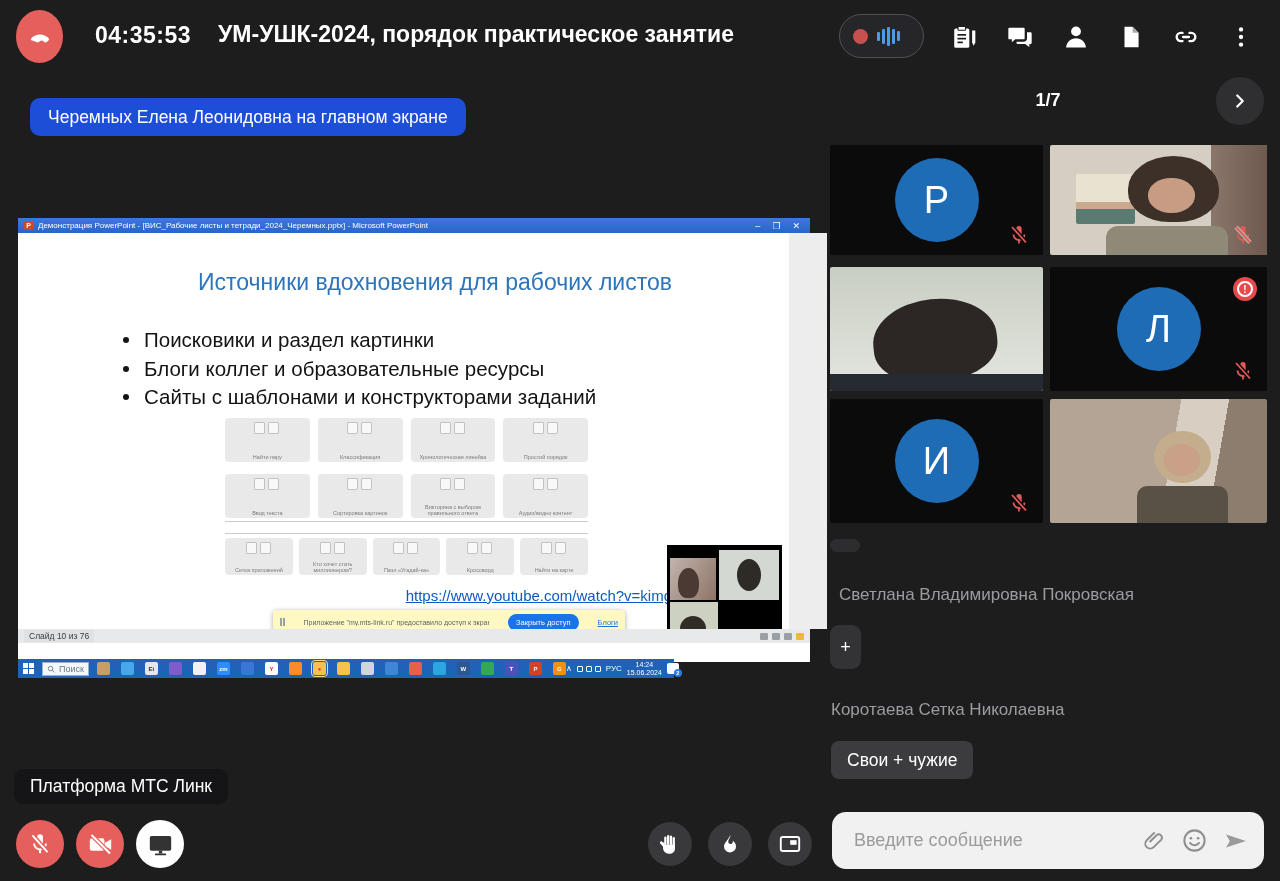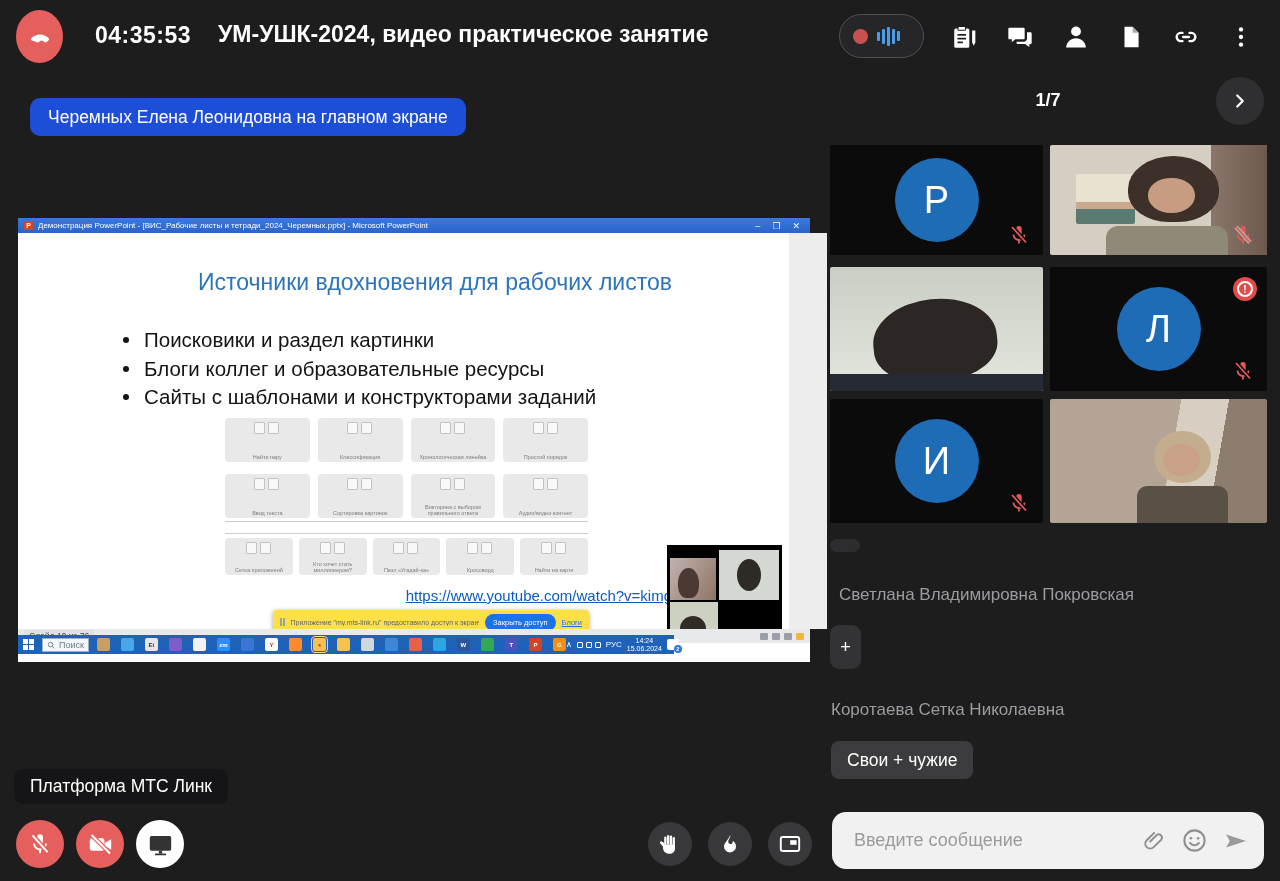--- a/index.html
+++ b/index.html
@@ -36,41 +36,41 @@
   .tpl-row1{left:190px;top:185px;width:363px;height:44px;}
   .tpl-row2{left:190px;top:241px;width:363px;height:44px;}
   .tpl-row3{left:190px;top:305px;width:363px;height:37px;gap:6px;}
   .tpl-card{flex:1;background:#e9e9e9;border-radius:4px;position:relative;overflow:hidden;}
   .tpl-sketch{position:absolute;left:50%;top:4px;transform:translateX(-50%);width:26px;height:14px;}
   .tpl-sketch i{position:absolute;width:11px;height:12px;background:#f8f8f8;border:1px solid #c2c2c2;border-radius:1px;}
   .tpl-sketch i:last-child{left:14px;}
   .tpl-caption{position:absolute;bottom:2px;left:0;width:100%;text-align:center;font-size:5.5px;line-height:6px;color:#7c7c7c;padding:0 2px;}
   .sep{height:1px;background:#cccccc;left:190px;width:363px;}
   .yt-link{left:0;top:354px;width:637px;text-align:right;font-size:15px;color:#0B5BC4;text-decoration:underline;white-space:nowrap;}
-  .share-bar{left:238px;top:377px;width:316px;height:24px;background:#fde047;border-radius:4px;box-shadow:0 1px 5px rgba(0,0,0,.35);display:flex;align-items:center;padding:0 7px;gap:6px;white-space:nowrap;}
+  .share-bar{left:238px;top:377px;width:352px;height:24px;background:#fef9c3;border-radius:4px;box-shadow:0 1px 5px rgba(0,0,0,.35);display:flex;align-items:center;padding:0 7px;gap:19px;white-space:nowrap;}
   .pause-glyph{display:flex;gap:1.5px;flex:0 0 auto;}
   .pause-glyph i{display:block;width:1.5px;height:8px;background:#9aa0a6;}
   .share-text{font-size:7px;color:#5f6368;overflow:hidden;}
   .close-access{background:#1A73E8;color:#fff;border:none;border-radius:11px;font-size:7.5px;padding:4px 8px;cursor:pointer;flex:0 0 auto;}
   .hide-link{font-size:7.5px;color:#1A73E8;text-decoration:underline;cursor:pointer;flex:0 0 auto;}
   .pip{left:632px;top:312px;width:115px;height:92px;background:#000;}
   .pip-thumb{position:absolute;overflow:hidden;}
   .pt-a{left:3px;top:13px;width:46px;height:42px;background:linear-gradient(120deg,#c2b3af,#8e7565);}
   .pt-b{left:52px;top:5px;width:60px;height:50px;background:#d4d8d2;}
   .pt-c{left:3px;top:57px;width:48px;height:36px;background:#ccd1c2;}
   .fig{position:absolute;}
   .fa{left:18%;top:24%;width:46%;height:72%;background:#4a3a33;border-radius:50% 50% 40% 40%;}
   .fb{left:30%;top:18%;width:40%;height:64%;background:#2e2a26;border-radius:50%;}
   .fc{left:20%;top:38%;width:55%;height:70%;background:#322c27;border-radius:50% 50% 0 0;}
   .ppt-status{left:0;top:411px;width:792px;height:14px;background:#e7e9eb;display:flex;align-items:center;padding:0 6px;}
   .slide-counter{font-size:8.5px;color:#3c3c3c;background:#dfe1e3;padding:1px 5px;border-radius:1px;}
   .status-icons{margin-left:auto;display:flex;gap:4px;align-items:center;}
   .status-icons i{display:block;width:8px;height:7px;background:#9aa0a6;border-radius:1px;}
   .status-icons i.hl{background:#f0b73f;}
-  .taskbar{left:0;top:417px;width:656px;height:19px;background:#1E63B8;display:flex;align-items:center;padding:0 5px;}
+  .taskbar{left:0;top:441px;width:656px;height:19px;background:#1E63B8;display:flex;align-items:center;padding:0 5px;}
   .start{width:12px;height:12px;display:grid;grid-template-columns:5px 5px;grid-template-rows:5px 5px;gap:1px;margin-right:8px;cursor:pointer;}
   .start i{background:#fff;display:block;}
   .tb-search{width:150px;height:14px;background:#f4f7fa;border:1px solid #9bb0c8;display:flex;align-items:center;gap:4px;padding:0 4px;margin-right:8px;}
   .tb-search span{font-size:9px;color:#6a7a8a;}
   .task-apps{display:flex;gap:11px;align-items:center;}
   .task-app{width:13px;height:13px;border-radius:2px;display:flex;align-items:center;justify-content:center;font-size:6px;font-weight:700;cursor:pointer;flex:0 0 auto;}
   .task-app.active{outline:1.5px solid #ffd98a;outline-offset:1px;}
   .tray{margin-left:auto;display:flex;align-items:center;gap:5px;}
   .tray-caret{color:#fff;font-size:8px;}
   .tray-shapes{display:flex;gap:3px;}
@@ -136,21 +136,21 @@
 <body>
 
 <div class="app">
 
   <button class="abs hangup">
     <svg width="26" height="26" viewBox="0 0 24 24">
         <path fill="#fff" d="M4 13.2c4.6-4.6 11.4-4.6 16 0a1.2 1.2 0 0 1 0 1.7l-1.8 1.8c-.45.45-1.2.5-1.75.15l-2.1-1.3a1.6 1.6 0 0 0-1.7 0l-2.1 1.3c-.55.35-1.3.3-1.75-.15L4 14.9a1.2 1.2 0 0 1 0-1.7z"></path>
       </svg>
   </button>
   <div class="abs timer">04:35:53</div>
-  <div class="abs meeting-title">УМ-УШК-2024, видео практическое занятие</div>
+  <div class="abs meeting-title">УМ-УШК-2024, порядок практическое занятие</div>
 
   <button class="abs record-pill">
     <span class="rec-dot"></span>
     <span class="rec-bars">
       <i style="height:9px"></i>
         <i style="height:15px"></i>
         <i style="height:19px"></i>
         <i style="height:15px"></i>
         <i style="height:10px"></i>
     </span>

